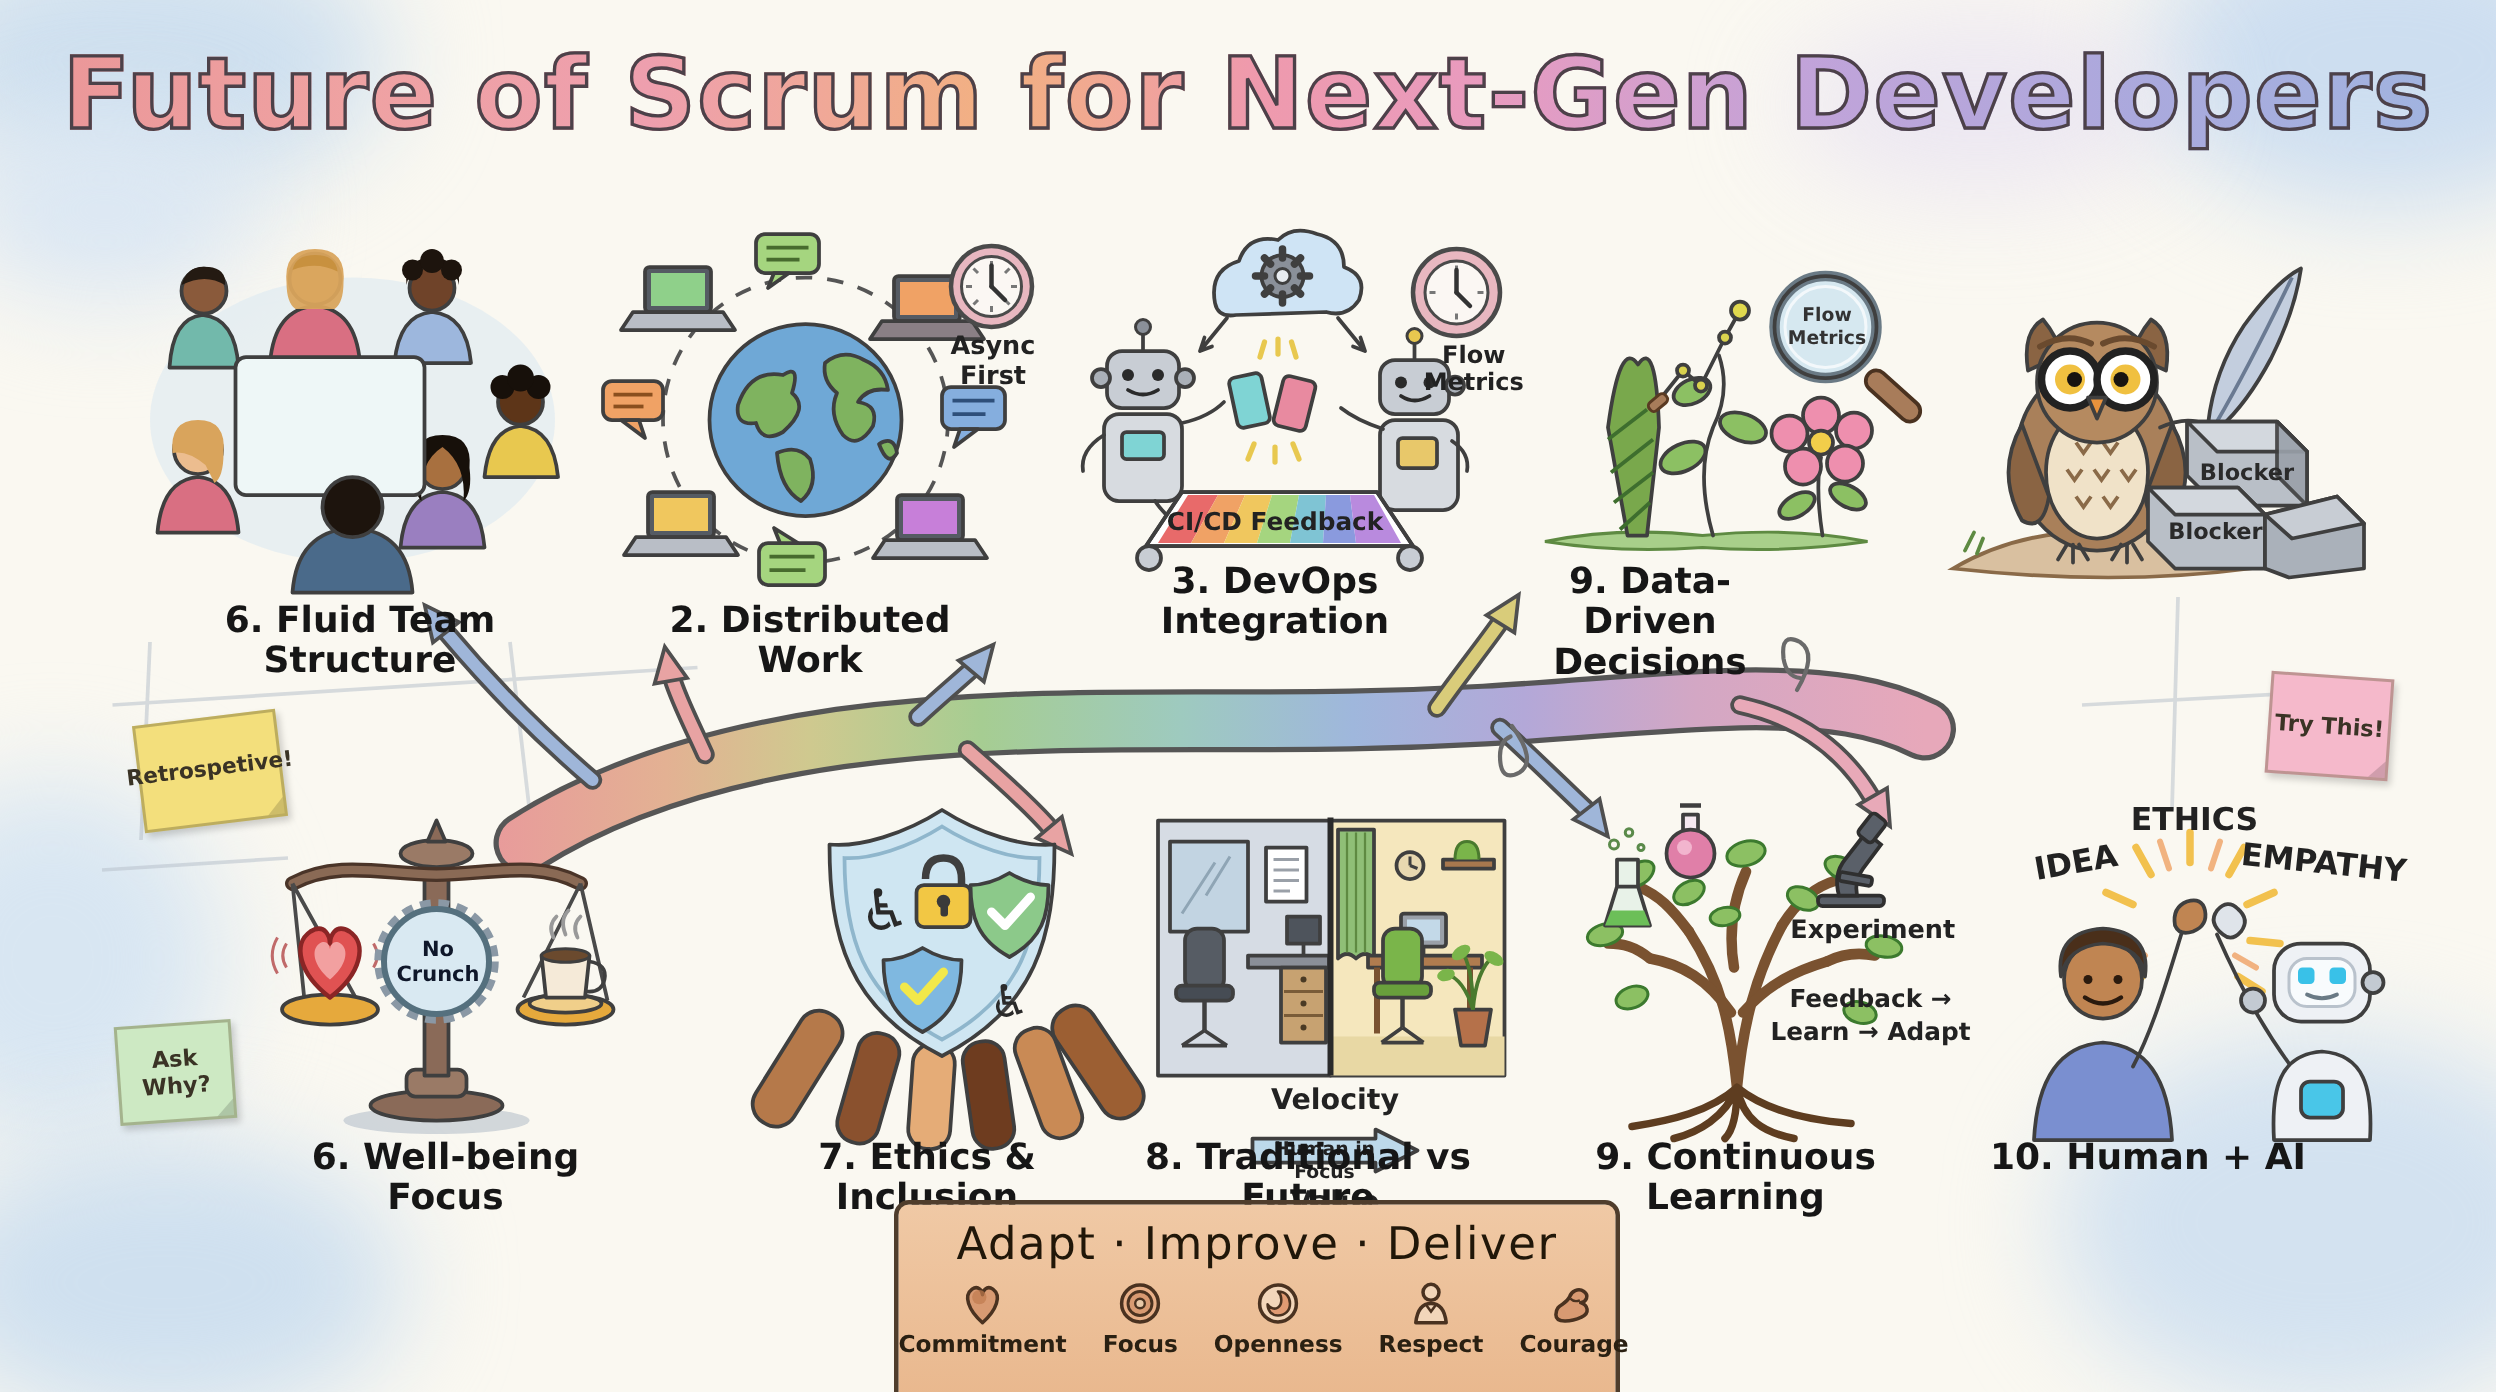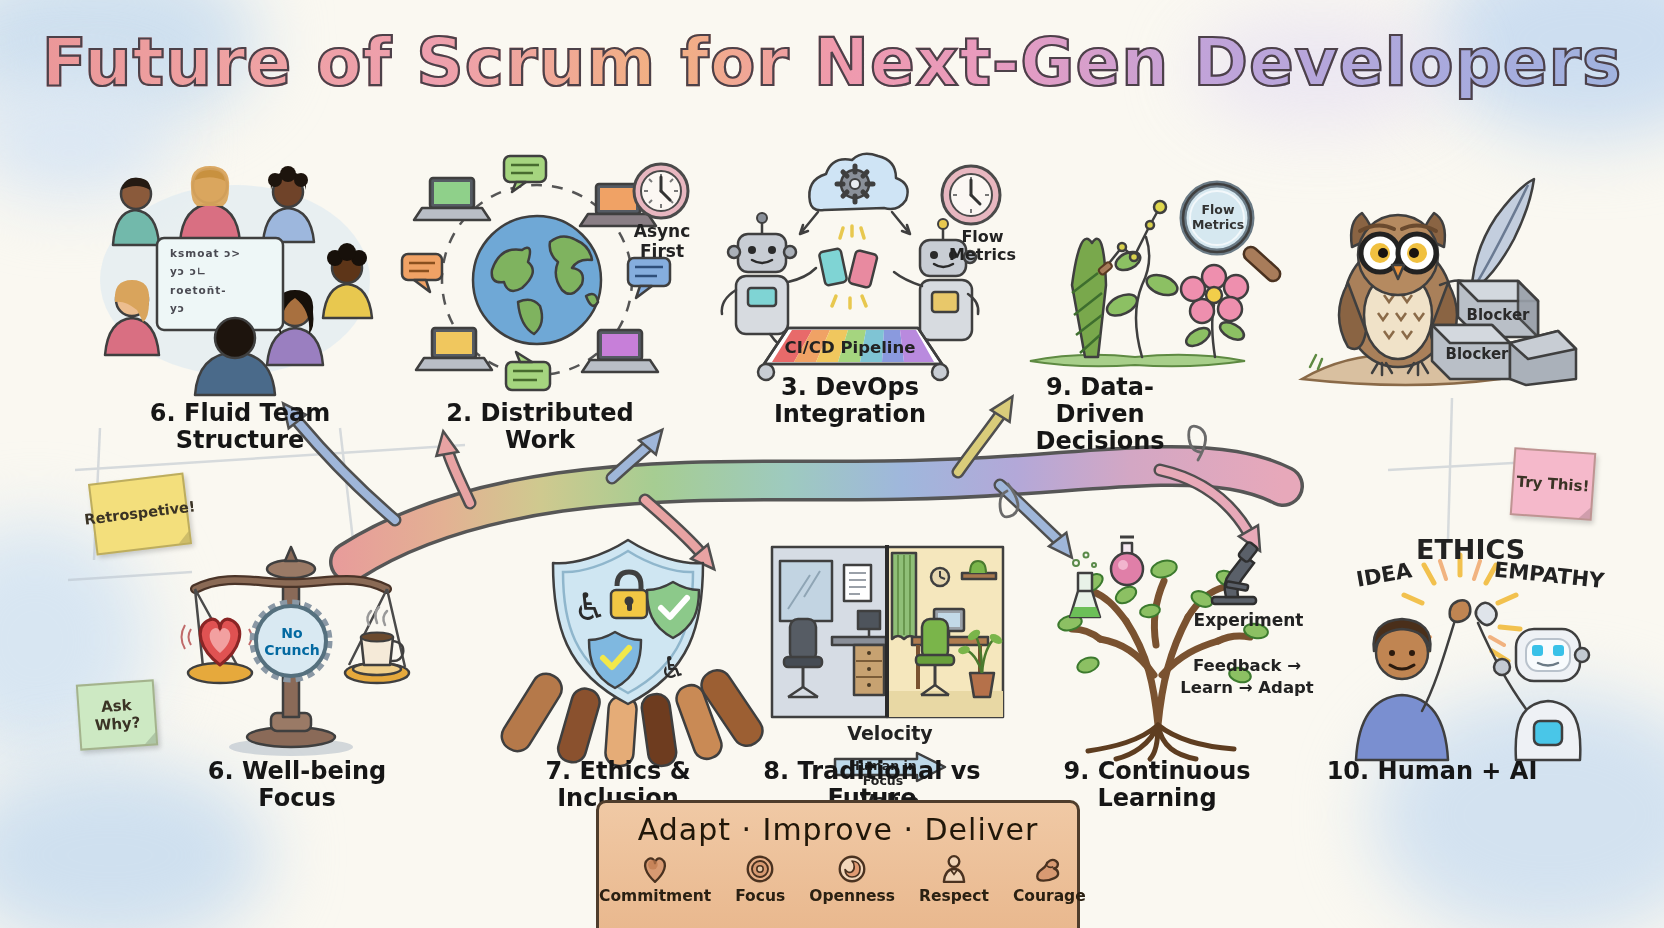--- a/index.html
+++ b/index.html
@@ -97,26 +97,20 @@
         <path d="M192,162 Q190,140 210,140 Q230,140 228,162 Q230,178 224,184 Q226,160 210,148 Q194,158 196,184 Q190,178 192,162" fill="#17100a"></path>
       </g>
 
     <rect class="o" x="72" y="88" width="126" height="92" rx="7" fill="#eef7f7" stroke-width="3.5"></rect>
 
     <g>
         <path class="o" d="M110,245 Q113,204 150,202 Q187,204 190,245 Z" fill="#4a6a8a"></path>
         <circle class="o" cx="150" cy="188" r="20" fill="#1d140d"></circle>
       </g>
   </svg>
-  <div class="board-lines">
-    <div>ksmoat ɔ&gt;</div>
-    <div>yɔ      ɔ∟</div>
-    <div>roetoñt-</div>
-    <div>yɔ</div>
-  </div>
 
   <svg style="left:400px;top:150px;" width="290" height="250" viewBox="0 0 290 250">
     <circle cx="137" cy="130" r="95" fill="none" stroke="#555" stroke-width="2.5" stroke-dasharray="11 10"></circle>
     <g>
         <circle class="o" cx="137" cy="130" r="64" fill="#6fa8d6" stroke-width="3.5"></circle>
       <path class="o" d="M92,120 Q100,96 122,100 Q134,92 128,112 Q140,122 122,138 Q108,146 104,132 Q90,134 92,120 Z" fill="#7fb35f" stroke-width="2"></path>
       <path class="o" d="M118,152 Q132,146 140,156 Q146,174 134,184 Q120,176 118,152 Z" fill="#7fb35f" stroke-width="2"></path>
       <path class="o" d="M150,92 Q162,82 176,90 Q190,96 192,110 Q178,108 172,118 Q186,120 182,134 Q172,150 162,140 Q152,126 158,112 Q148,104 150,92 Z" fill="#7fb35f" stroke-width="2"></path>
       <path class="o" d="M186,146 Q196,140 198,152 Q192,162 186,146 Z" fill="#7fb35f" stroke-width="2"></path>
     </g>
@@ -265,21 +259,21 @@
       <g stroke="#777" stroke-width="2">
           <line x1="271" y1="27" x2="271" y2="31"></line>
           <line x1="271" y1="59" x2="271" y2="63"></line>
           <line x1="253" y1="45" x2="257" y2="45"></line>
           <line x1="285" y1="45" x2="289" y2="45"></line>
         </g>
       <line x1="271" y1="45" x2="271" y2="30" stroke="#333" stroke-width="3" stroke-linecap="round"></line>
         <line x1="271" y1="45" x2="280" y2="54" stroke="#333" stroke-width="3" stroke-linecap="round"></line>
       </g>
   </svg>
-  <div class="anno" style="left:770px;top:338px;width:160px;font-size:16.5px;">CI/CD Pipeline</div>
+  <div class="anno" style="left:770px;top:338px;width:160px;font-size:16.5px;">CI/CD Feedback</div>
   <div class="anno" style="left:935px;top:228px;width:95px;font-size:16px;line-height:1.15;">Flow Metrics</div>
 
   <svg style="left:1010px;top:165px;" width="250" height="210" viewBox="0 0 250 210">
     <path d="M20,196 Q70,186 125,192 Q185,186 235,196 Q180,204 125,200 Q70,204 20,196 Z" fill="#a8cf8a" stroke="#5e8a42" stroke-width="2"></path>
     <g>
         <path class="o" d="M75,192 L62,120 Q70,60 82,78 Q94,60 96,120 L88,192 Z" fill="#79a84c" stroke-width="3"></path>
       <path d="M62,128 L88,108 M64,150 L92,128 M66,170 L92,150 M70,188 L90,170" stroke="#3e6e2e" stroke-width="2.5" fill="none"></path>
       </g>
     <g>
         <path class="o" d="M132,192 Q120,150 132,120 Q144,96 136,72" fill="none" stroke="#5e8a42" stroke-width="5"></path>
@@ -473,21 +467,21 @@
           <path d="M204,100 q-4,-8 2,-14"></path>
           <path d="M212,98 q-4,-10 2,-16"></path>
           <path d="M220,100 q-4,-8 2,-14"></path>
         </g>
       </g>
     <g>
         <circle cx="126" cy="116" r="38" fill="none" stroke="#8a98a5" stroke-width="7" stroke-dasharray="7 5"></circle>
       <circle cx="126" cy="116" r="35" fill="#d9e9f2" stroke="#55707e" stroke-width="4"></circle>
       </g>
   </svg>
-  <div class="anno" style="left:257px;top:625px;width:70px;font-size:14px;line-height:1.2;color:#0369a1;">No Crunch</div>
+  <div class="anno" style="left:257px;top:625px;width:70px;font-size:14px;line-height:1.2;color:#0f172a;">No Crunch</div>
 
   <svg style="left:495px;top:520px;" width="265" height="230" viewBox="0 0 265 230">
     <g>
       <rect class="o" x="22" y="150" width="30" height="85" rx="14" fill="#b5794a" transform="rotate(32 37 192)" stroke-width="3"></rect>
       <rect class="o" x="70" y="168" width="28" height="75" rx="13" fill="#8a512e" transform="rotate(16 84 205)" stroke-width="3"></rect>
       <rect class="o" x="112" y="176" width="28" height="70" rx="13" fill="#e5ac77" transform="rotate(4 126 211)" stroke-width="3"></rect>
       <rect class="o" x="150" y="174" width="28" height="72" rx="13" fill="#6e3c1f" transform="rotate(-8 164 210)" stroke-width="3"></rect>
       <rect class="o" x="190" y="164" width="28" height="76" rx="13" fill="#c98a55" transform="rotate(-20 204 202)" stroke-width="3"></rect>
       <rect class="o" x="222" y="146" width="30" height="84" rx="14" fill="#9c5f33" transform="rotate(-34 237 188)" stroke-width="3"></rect>
     </g>
@@ -674,21 +668,21 @@
       <path class="o" d="M162,98 q-10,-8 -4,-16 q7,-8 14,-1 q8,7 2,15 q-6,7 -12,2" fill="#dfe4ea" stroke-width="2.5"></path>
       <rect class="o" x="196" y="104" width="64" height="52" rx="18" fill="#eef1f5" stroke-width="3"></rect>
       <circle class="o" cx="262" cy="130" r="7" fill="#c3cad2" stroke-width="2.5"></circle>
       <rect x="206" y="114" width="44" height="32" rx="12" fill="#f8fbfd" stroke="#b9c2cc" stroke-width="2"></rect>
       <rect x="212" y="120" width="11" height="11" rx="3" fill="#39c1e8"></rect>
         <rect x="233" y="120" width="11" height="11" rx="3" fill="#39c1e8"></rect>
       <path d="M218,138 Q228,143 238,138" fill="none" stroke="#6a7a85" stroke-width="2.5" stroke-linecap="round"></path>
     </g>
   </svg>
   <div class="anno" style="left:1342px;top:563px;width:84px;font-size:21px;transform:rotate(-10deg);">IDEA</div>
-  <div class="anno" style="left:1416px;top:534px;width:94px;font-size:27px;">ETHICS</div>
+  <div class="anno" style="left:1416px;top:534px;width:94px;font-size:21px;">ETHICS</div>
   <div class="anno" style="left:1494px;top:563px;width:106px;font-size:21px;transform:rotate(6deg);">EMPATHY</div>
 
   <div class="item-label" style="left:167px;top:758px;width:260px;">6. Well-being Focus</div>
   <div class="item-label" style="left:488px;top:758px;width:260px;">7. Ethics &amp; Inclusion</div>
   <div class="item-label" style="left:732px;top:758px;width:280px;">8. Traditional vs Future</div>
   <div class="item-label" style="left:1027px;top:758px;width:260px;">9. Continuous Learning</div>
   <div class="item-label" style="left:1312px;top:758px;width:240px;">10. Human + AI</div>
 
   <div class="banner">
     <div class="motto">Adapt · Improve · Deliver</div>

